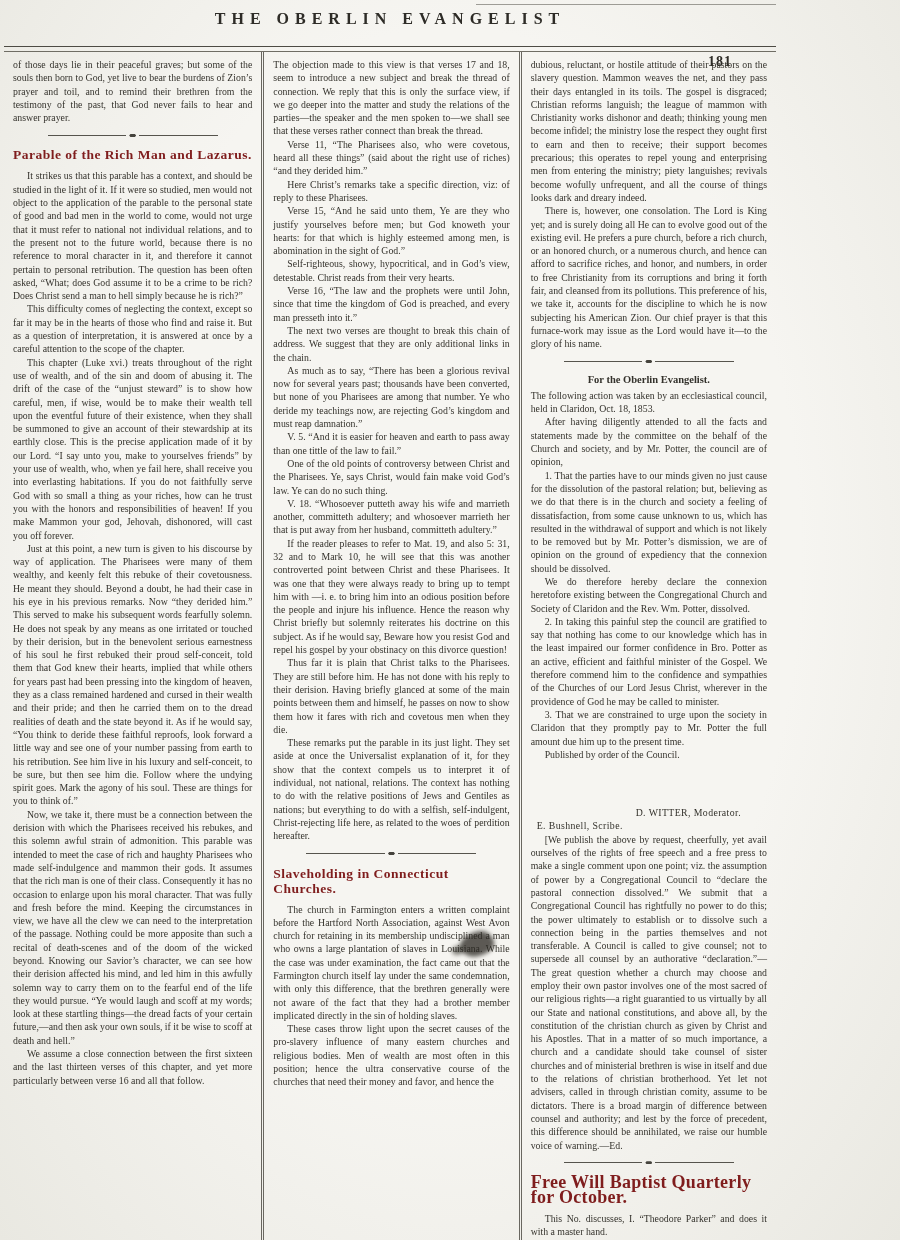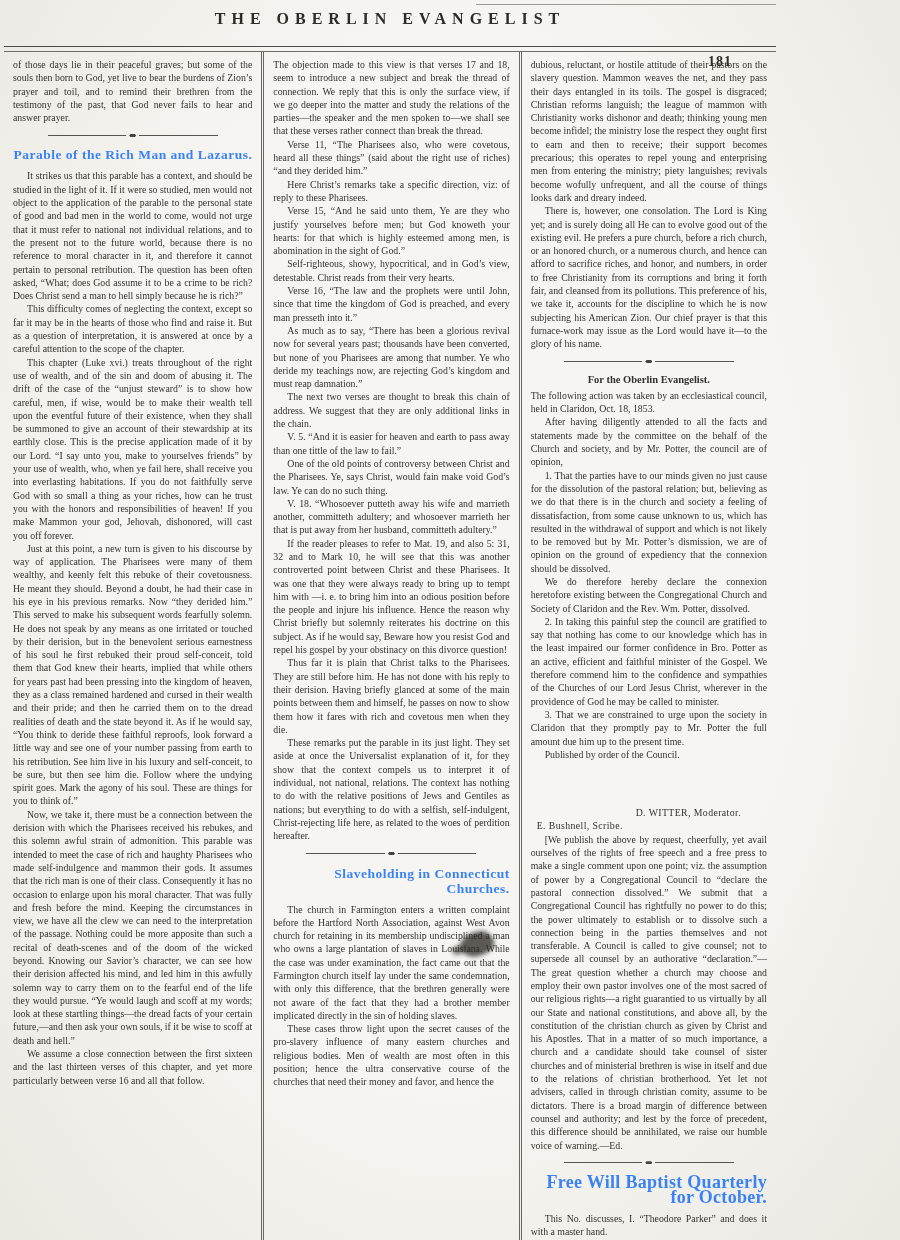--- a/index.html
+++ b/index.html
@@ -27,22 +27,22 @@
     height:1192px;margin:0 4px;
   }
   .col{
     padding:6px 9px 0 9px;overflow:hidden;height:1186px;
     text-align:justify;font-size:9.8px;line-height:13.3px;
   }
   .col+.col{border-left:3px double #696760;}
   p{margin:0;text-indent:14px;}
   p.noindent{text-indent:0;}
   h2.article-heading{
-    margin:6px 0 7px 0;text-align:right;font-size:13.5px;line-height:15px;
-    font-weight:bold;color:#3b82f6;letter-spacing:.5px;text-indent:0;
+    margin:6px 0 7px 0;text-align:left;font-size:13.5px;line-height:15px;
+    font-weight:bold;color:#7f1d1d;letter-spacing:.5px;text-indent:0;
   }
   h2.display-heading{font-size:18px;letter-spacing:.3px;}
   h3.sub-heading{
     margin:5px 0 3px 0;text-align:center;font-size:10.5px;font-weight:bold;text-indent:0;
   }
   .divider{
     display:flex;align-items:center;justify-content:center;height:12px;margin:5px auto 4px auto;width:170px;position:relative;
   }
   .divider .bar{flex:1;height:1px;background:#56544d;}
   .divider .diamond{
@@ -92,22 +92,22 @@
       <p>We assume a close connection between the first sixteen and the last thirteen verses of this chapter, and yet more particularly between verse 16 and all that follow.</p>
     </section>
 
     <section class="col">
       <p class="noindent">The objection made to this view is that verses 17 and 18, seem to introduce a new subject and break the thread of connection. We reply that this is only the surface view, if we go deeper into the matter and study the relations of the parties—the speaker and the men spoken to—we shall see that these verses rather connect than break the thread.</p>
       <p>Verse 11, “The Pharisees also, who were covetous, heard all these things” (said about the right use of riches) “and they derided him.”</p>
       <p>Here Christ’s remarks take a specific direction, viz: of reply to these Pharisees.</p>
       <p>Verse 15, “And he said unto them, Ye are they who justify yourselves before men; but God knoweth your hearts: for that which is highly esteemed among men, is abomination in the sight of God.”</p>
       <p>Self-righteous, showy, hypocritical, and in God’s view, detestable. Christ reads from their very hearts.</p>
       <p>Verse 16, “The law and the prophets were until John, since that time the kingdom of God is preached, and every man presseth into it.”</p>
+      <p>The next two verses are thought to break this chain of address. We suggest that they are only additional links in the chain.</p>
       <p>As much as to say, “There has been a glorious revival now for several years past; thousands have been converted, but none of you Pharisees are among that number. Ye who deride my teachings now, are rejecting God’s kingdom and must reap damnation.”</p>
-      <p>The next two verses are thought to break this chain of address. We suggest that they are only additional links in the chain.</p>
       <p>V. 5. “And it is easier for heaven and earth to pass away than one tittle of the law to fail.”</p>
       <p>One of the old points of controversy between Christ and the Pharisees. Ye, says Christ, would fain make void God’s law. Ye can do no such thing.</p>
       <p>V. 18. “Whosoever putteth away his wife and marrieth another, committeth adultery; and whosoever marrieth her that is put away from her husband, committeth adultery.”</p>
       <p>If the reader pleases to refer to Mat. 19, and also 5: 31, 32 and to Mark 10, he will see that this was another controverted point between Christ and these Pharisees. It was one that they were always ready to bring up to tempt him with —i. e. to bring him into an odious position before the people and injure his influence. Hence the reason why Christ briefly but solemnly reiterates his doctrine on this subject. As if he would say, Beware how you resist God and repel his gospel by your obstinacy on this divorce question!</p>
       <p>Thus far it is plain that Christ talks to the Pharisees. They are still before him. He has not done with his reply to their derision. Having briefly glanced at some of the main points between them and himself, he passes on now to show them how it fares with rich and covetous men when they die.</p>
       <p>These remarks put the parable in its just light. They set aside at once the Universalist explanation of it, for they show that the context compels us to interpret it of individual, not national, relations. The context has nothing to do with the relative positions of Jews and Gentiles as nations; but everything to do with a selfish, self-indulgent, Christ-rejecting life here, as related to the woes of perdition hereafter.</p>
       <div class="divider">
         <span class="bar"></span>
         <span class="diamond"></span>
         <span class="bar"></span>

